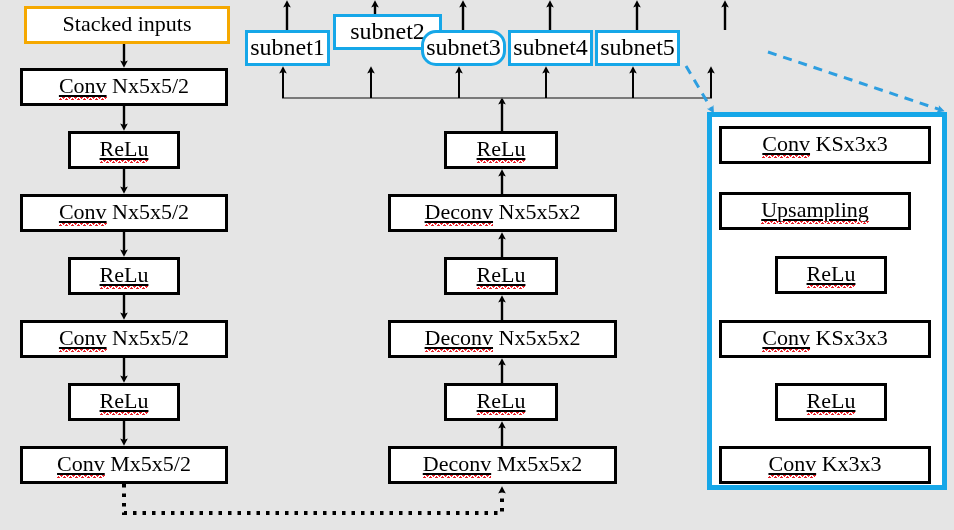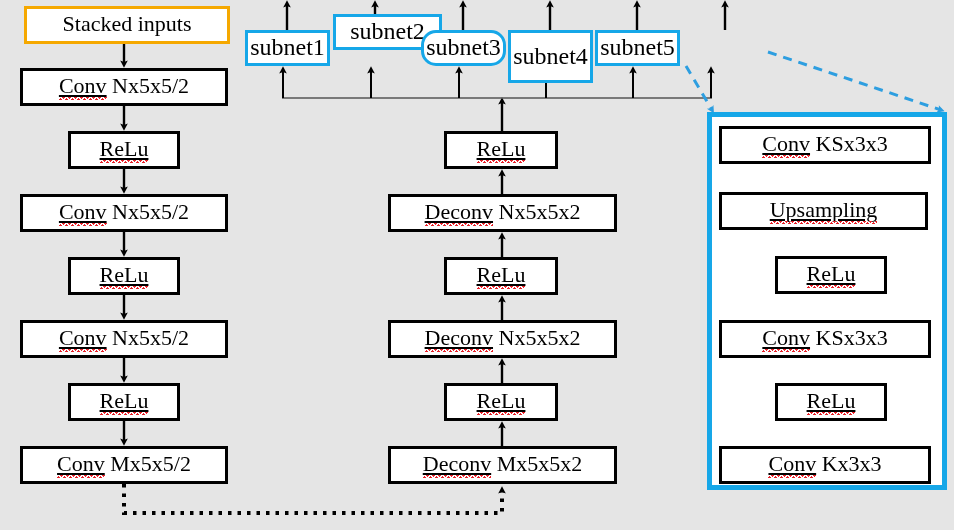--- a/index.html
+++ b/index.html
@@ -174,30 +174,30 @@
     </div>
     <div class="node accent-cyan" style="left: 245px; top: 30px; width: 85px; height: 36px;">
       <span class="lbl">subnet1</span>
     </div>
     <div class="node accent-cyan" style="left: 333px; top: 14px; width: 109px; height: 36px;">
       <span class="lbl">subnet2</span>
     </div>
     <div class="node accent-cyan" style="left: 421px; top: 30px; width: 85px; height: 36px; border-radius: 15px;">
       <span class="lbl">subnet3</span>
     </div>
-    <div class="node accent-cyan" style="left: 508px; top: 30px; width: 85px; height: 53px;">
+    <div class="node accent-cyan" style="left: 508px; top: 30px; width: 85px; height: 36px;">
       <span class="lbl">subnet4</span>
     </div>
     <div class="node accent-cyan" style="left: 595px; top: 30px; width: 85px; height: 36px;">
       <span class="lbl">subnet5</span>
     </div>
     <div class="node" style="left: 719px; top: 126px; width: 212px; height: 38px;">
       <span class="lbl"><span class="sq">Conv</span> KSx3x3</span>
     </div>
-    <div class="node" style="left: 719px; top: 192px; width: 209px; height: 38px;">
+    <div class="node" style="left: 719px; top: 192px; width: 192px; height: 38px;">
       <span class="lbl"><span class="sq">Upsampling</span></span>
     </div>
     <div class="node" style="left: 775px; top: 256px; width: 112px; height: 38px;">
       <span class="lbl"><span class="sq">ReLu</span></span>
     </div>
     <div class="node" style="left: 719px; top: 320px; width: 212px; height: 38px;">
       <span class="lbl"><span class="sq">Conv</span> KSx3x3</span>
     </div>
     <div class="node" style="left: 775px; top: 383px; width: 112px; height: 38px;">
       <span class="lbl"><span class="sq">ReLu</span></span>

